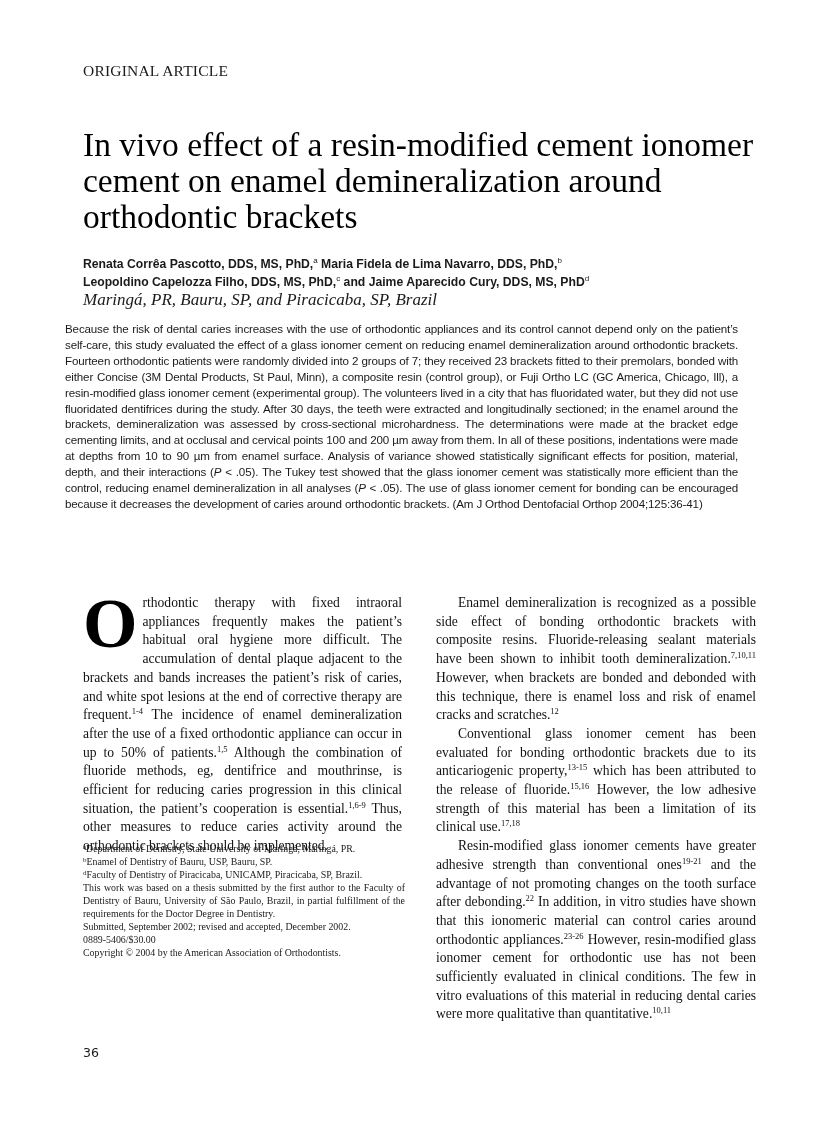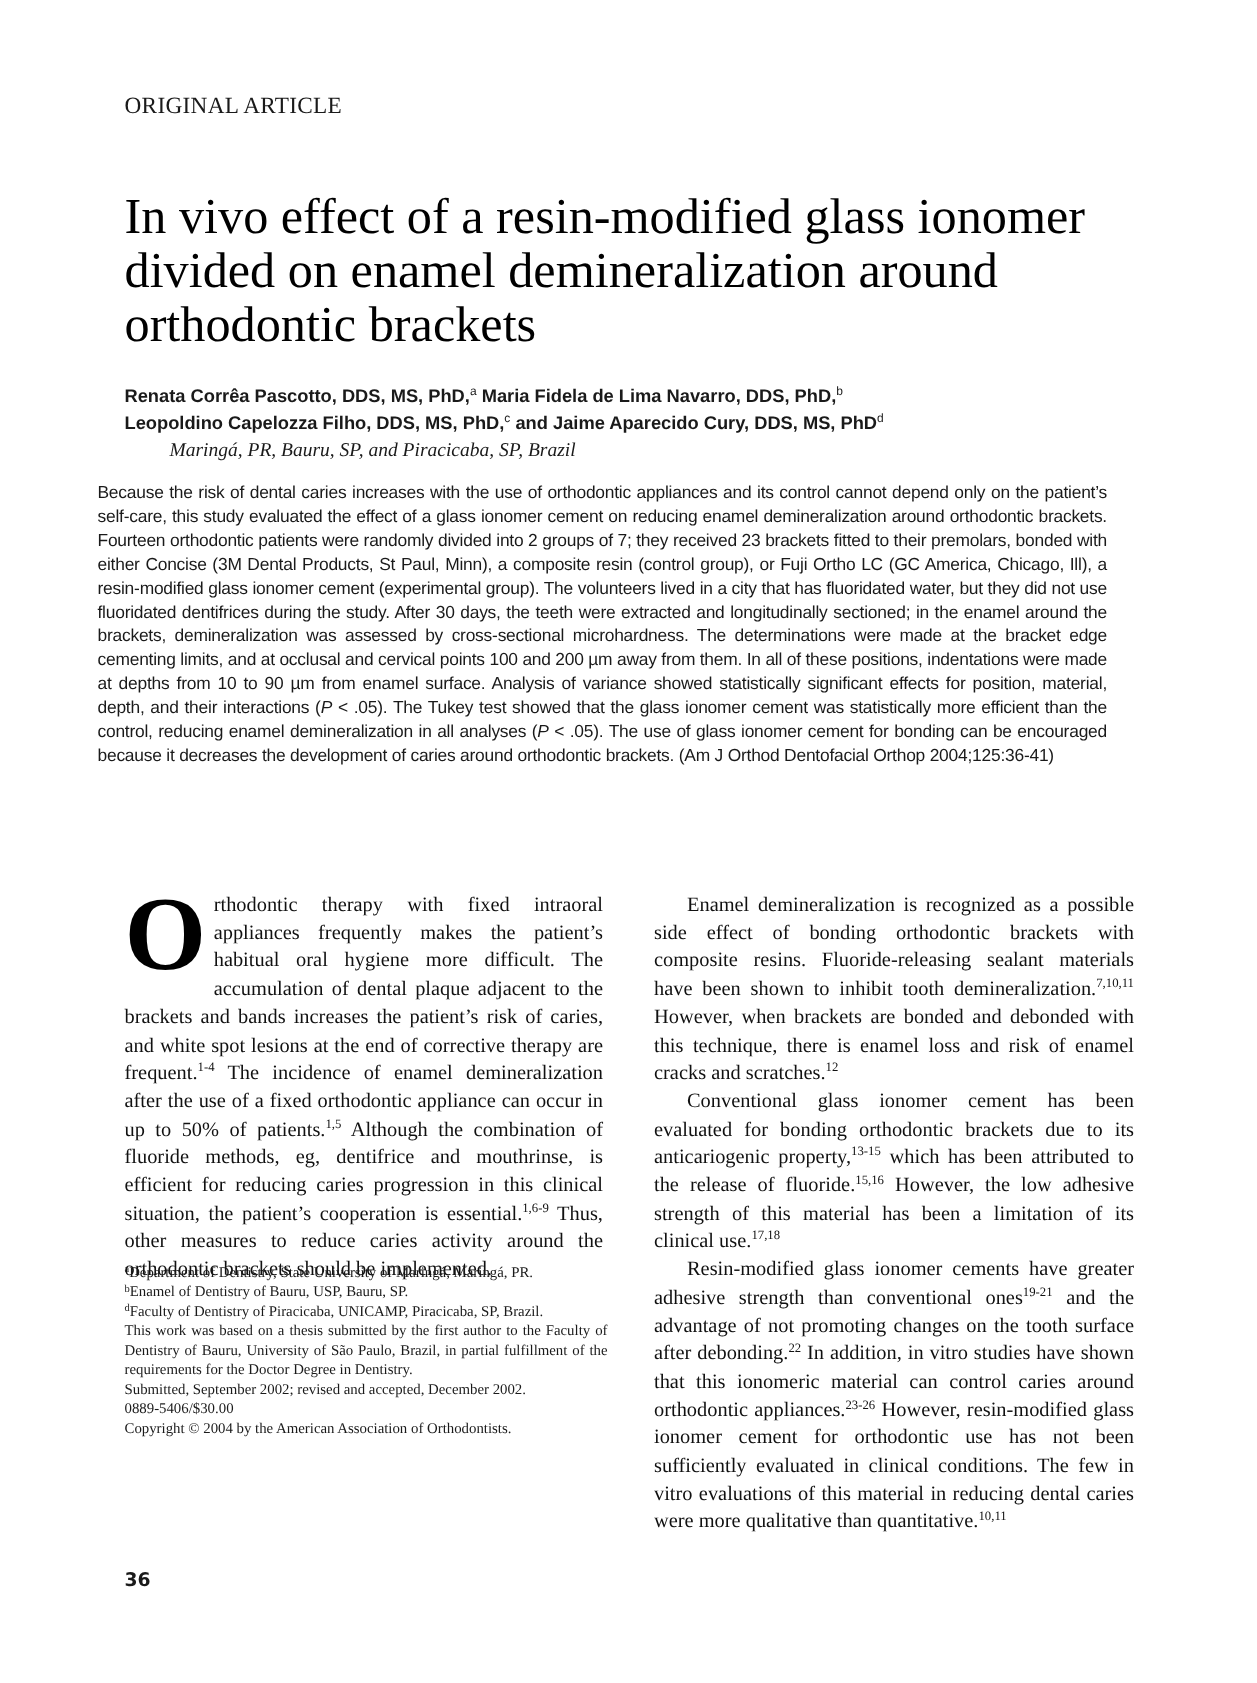--- a/index.html
+++ b/index.html
@@ -13,21 +13,21 @@
     position: absolute; left: 83px; top: 127px; width: 700px;
     font-family: "Liberation Serif", serif; font-size: 33.5px; line-height: 36px; color: #000;
     margin: 0; font-weight: normal;
   }
   .authors {
     position: absolute; left: 83px; top: 255px; width: 640px;
     font-family: "Liberation Sans", sans-serif; font-size: 12.2px; font-weight: bold; line-height: 18px; color: #1a1a1a;
   }
   .authors sup { font-size: 8px; font-weight: normal; vertical-align: 5px; line-height: 0; }
   .affil-loc {
-    font-family: "Liberation Serif", serif; font-style: italic; font-weight: normal; font-size: 13px; display: block; margin-left: 30px;
+    font-family: "Liberation Serif", serif; font-style: italic; font-weight: normal; font-size: 17px; display: block;
   }
   .abstract {
     position: absolute; left: 65px; top: 321px; width: 673px;
     font-family: "Liberation Sans", sans-serif; font-size: 11.6px; line-height: 15.9px; color: #1a1a1a;
     text-align: justify; margin: 0;
     letter-spacing: -0.15px;
   }
   .abstract i { font-style: italic; }
   .col {
     position: absolute; top: 594px; width: 319px;
@@ -45,31 +45,31 @@
   }
   .footnotes {
     position: absolute; left: 83px; top: 842px; width: 322px;
     font-family: "Liberation Serif", serif; font-size: 9.9px; line-height: 13px; color: #1a1a1a;
   }
   .footnotes div { margin: 0; }
   .footnotes sup { font-size: 7px; vertical-align: 3px; line-height: 0; }
   .footnotes .j { text-align: justify; }
   .page-num {
     position: absolute; left: 83px; top: 1045px;
-    font-family: "DejaVu Sans", sans-serif; font-weight: bold; font-size: 12.5px; color: #1a1a1a;
+    font-family: "DejaVu Sans", sans-serif; font-weight: normal; font-size: 12.5px; color: #1a1a1a;
   }
 </style>
 </head>
 <body>
 
 <div class="page">
 
   <div class="section-label">ORIGINAL ARTICLE</div>
 
-  <h1 class="title">In vivo effect of a resin-modified glass ionomer divided on enamel demineralization around orthodontic brackets</h1>
+  <h1 class="title">In vivo effect of a resin-modified cement ionomer cement on enamel demineralization around orthodontic brackets</h1>
 
   <div class="authors">
     <span>Renata Corrêa Pascotto, DDS, MS, PhD,</span><sup>a</sup><span> Maria Fidela de Lima Navarro, DDS, PhD,</span><sup>b</sup><br>
     <span>Leopoldino Capelozza Filho, DDS, MS, PhD,</span><sup>c</sup><span> and Jaime Aparecido Cury, DDS, MS, PhD</span><sup>d</sup>
     <span class="affil-loc">Maringá, PR, Bauru, SP, and Piracicaba, SP, Brazil</span>
   </div>
 
   <p class="abstract"><span>Because the risk of dental caries increases with the use of orthodontic appliances and its control cannot depend only on the patient’s self-care, this study evaluated the effect of a glass ionomer cement on reducing enamel demineralization around orthodontic brackets. Fourteen orthodontic patients were randomly divided into 2 groups of 7; they received 23 brackets fitted to their premolars, bonded with either Concise (3M Dental Products, St Paul, Minn), a composite resin (control group), or Fuji Ortho LC (GC America, Chicago, Ill), a resin-modified glass ionomer cement (experimental group). The volunteers lived in a city that has fluoridated water, but they did not use fluoridated dentifrices during the study. After 30 days, the teeth were extracted and longitudinally sectioned; in the enamel around the brackets, demineralization was assessed by cross-sectional microhardness. The determinations were made at the bracket edge cementing limits, and at occlusal and cervical points 100 and 200 µm away from them. In all of these positions, indentations were made at depths from 10 to 90 µm from enamel surface. Analysis of variance showed statistically significant effects for position, material, depth, and their interactions (</span><i>P</i><span> &lt; .05). The Tukey test showed that the glass ionomer cement was statistically more efficient than the control, reducing enamel demineralization in all analyses (</span><i>P</i><span> &lt; .05). The use of glass ionomer cement for bonding can be encouraged because it decreases the development of caries around orthodontic brackets. (Am J Orthod Dentofacial Orthop 2004;125:36-41)</span></p>
 
   <div class="col col-left">

